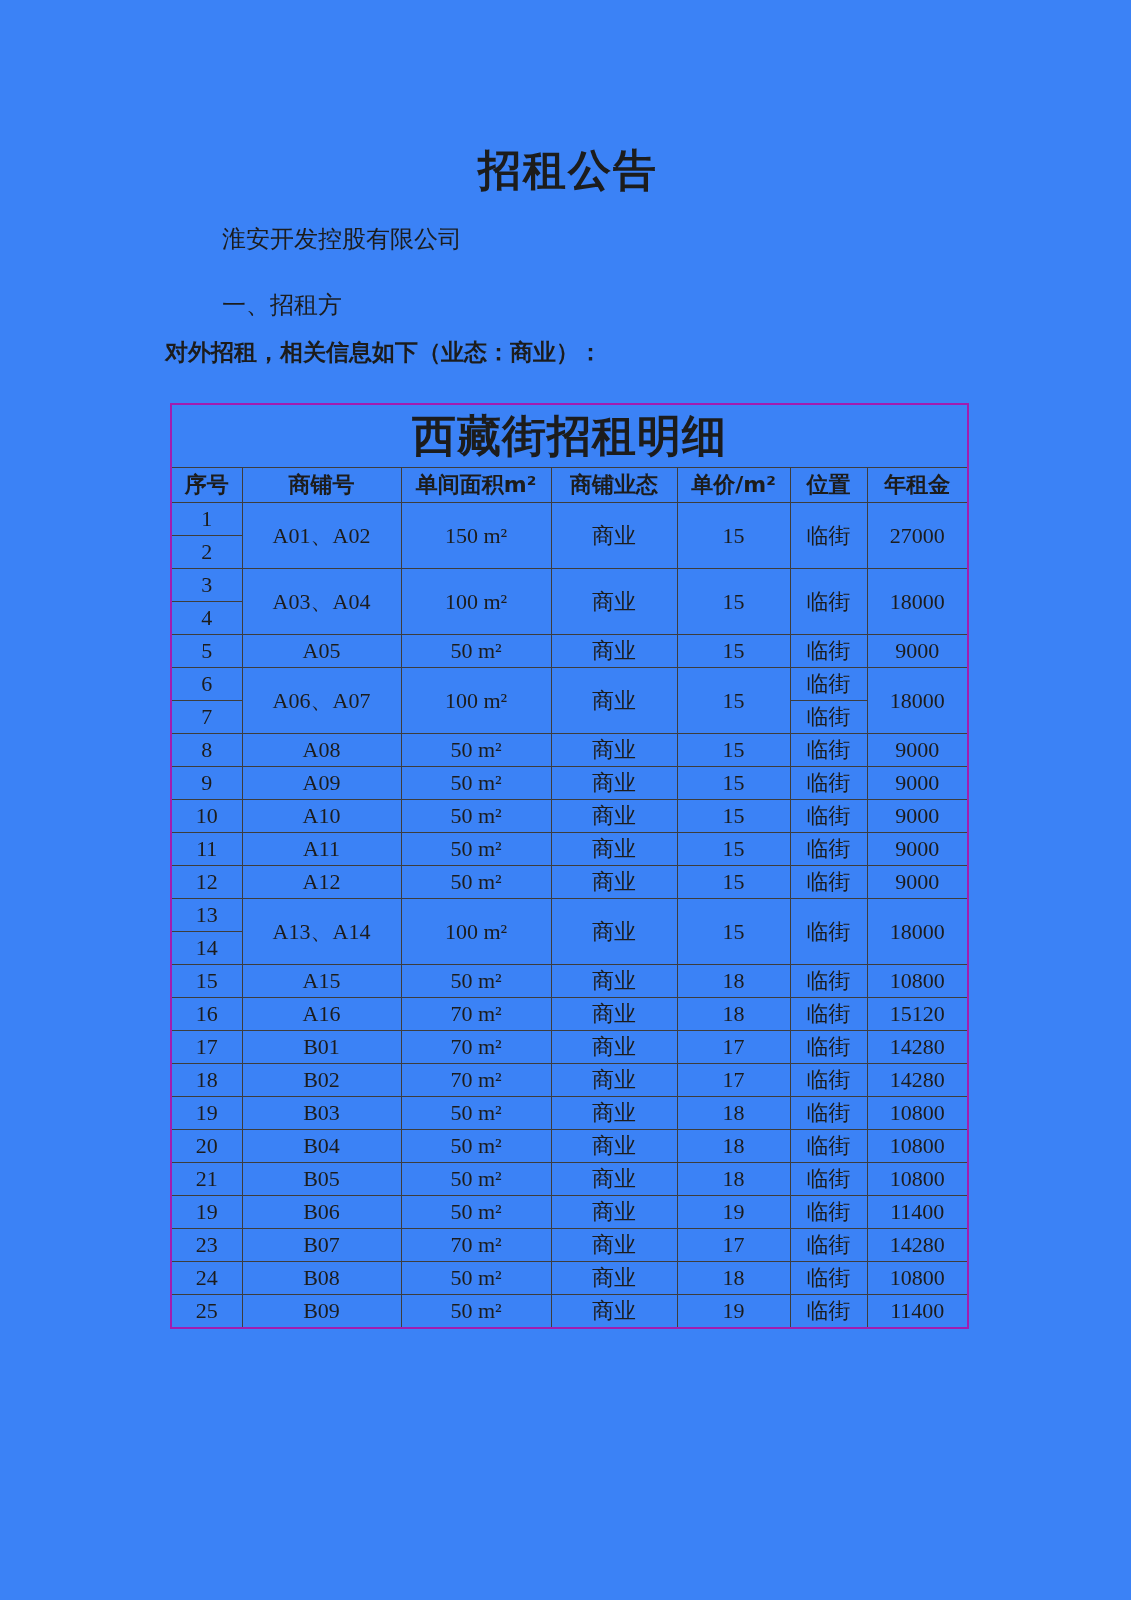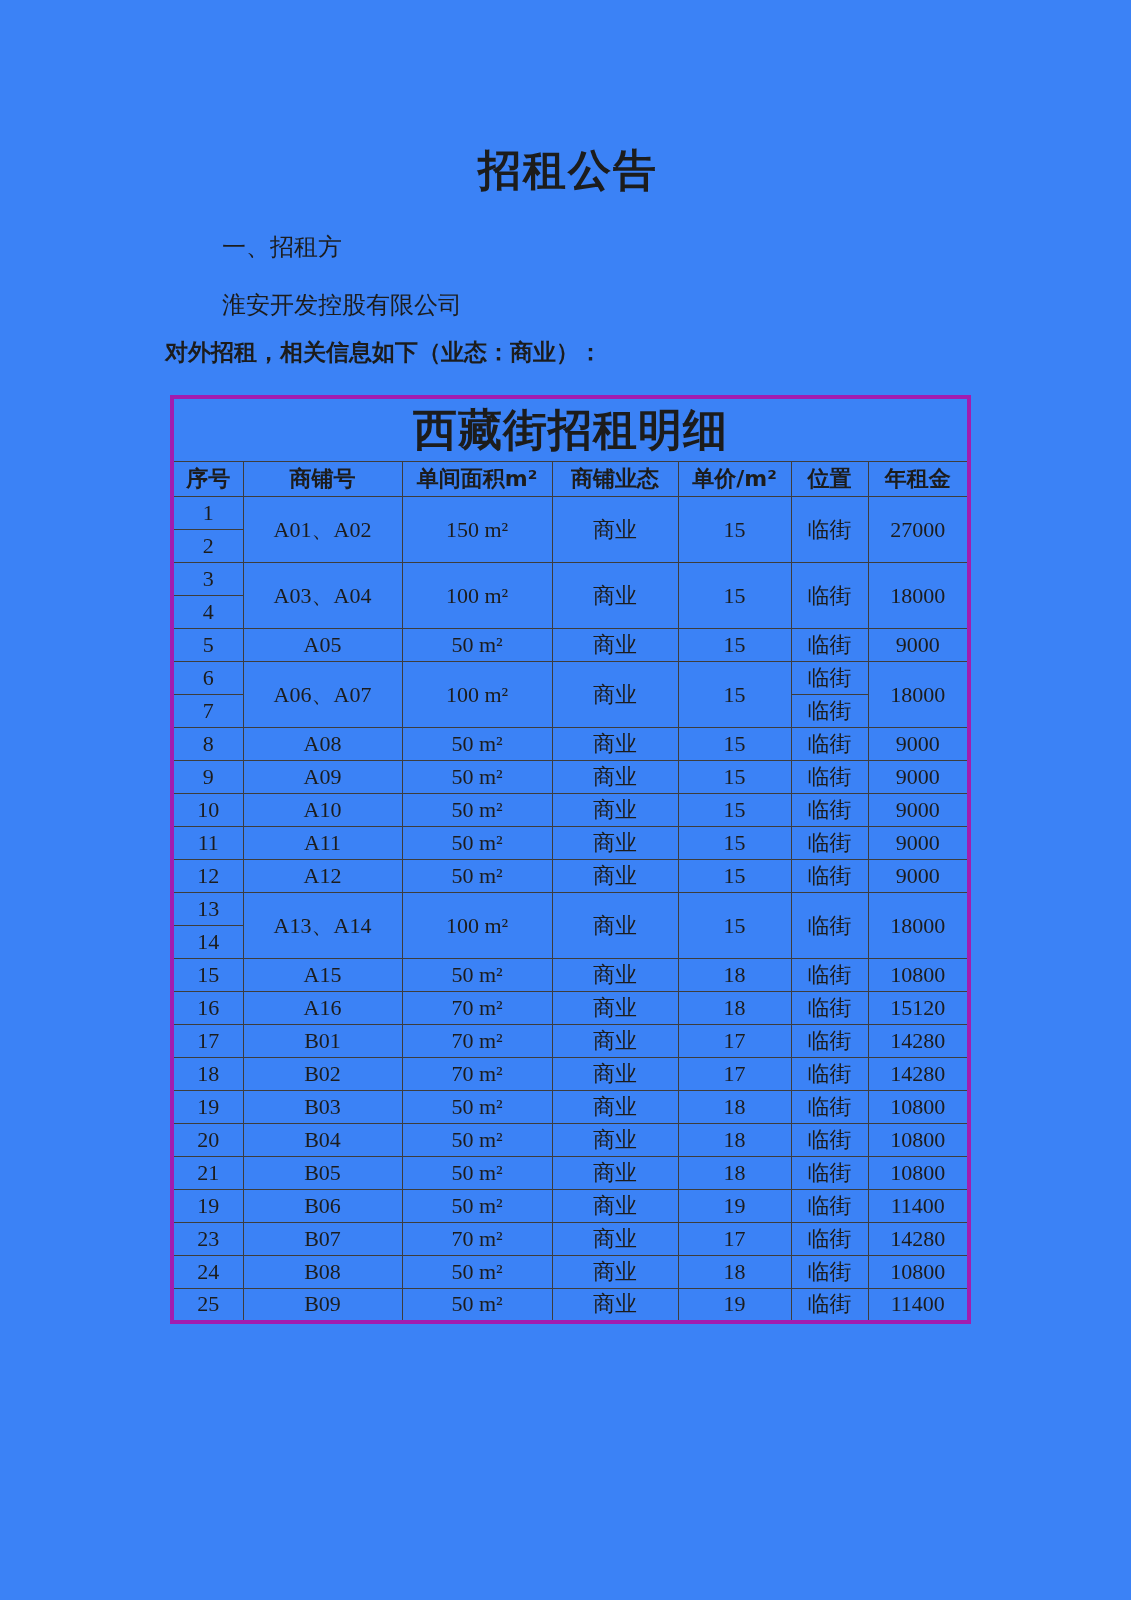--- a/index.html
+++ b/index.html
@@ -45,22 +45,22 @@
   .intro-line-2 {
     margin-top: 16px;
     font-weight: bold;
     font-size: 23px;
   }
   table.rent-table {
     border-collapse: collapse;
     table-layout: fixed;
     width: 797px;
     margin-left: 5px;
-    margin-top: 27px;
-    border: 4px solid #a21caf;
+    margin-top: 35px;
+    border: 2px solid #a21caf;
   }
   table.rent-table td, table.rent-table th {
     border: 1.5px solid #3d3d3d;
     padding: 0;
     text-align: center;
     vertical-align: middle;
     overflow: hidden;
     white-space: nowrap;
   }
   tr.title-row td {
@@ -82,23 +82,23 @@
     font-family: "Liberation Serif", "DejaVu Serif", serif;
   }
 </style>
 </head>
 <body>
 
 <div class="page">
 
   <h1 class="doc-title">招租公告</h1>
 
+  <p class="para indent1 lessor-line">淮安开发控股有限公司</p>
+
   <p class="para indent1 sec-heading">一、招租方</p>
-
-  <p class="para indent1 lessor-line">淮安开发控股有限公司</p>
 
 
 
   <p class="para intro-line-2">对外招租，相关信息如下（业态：商业）：</p>
 
   <table class="rent-table">
     <colgroup>
       <col style="width:71px">
       <col style="width:159px">
       <col style="width:150px">

